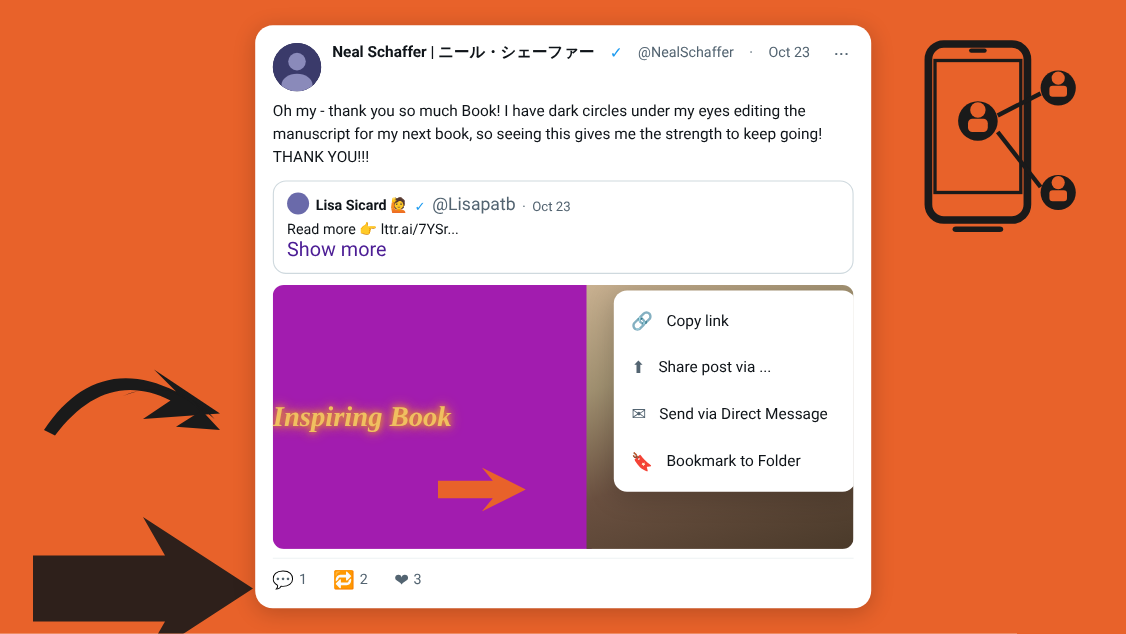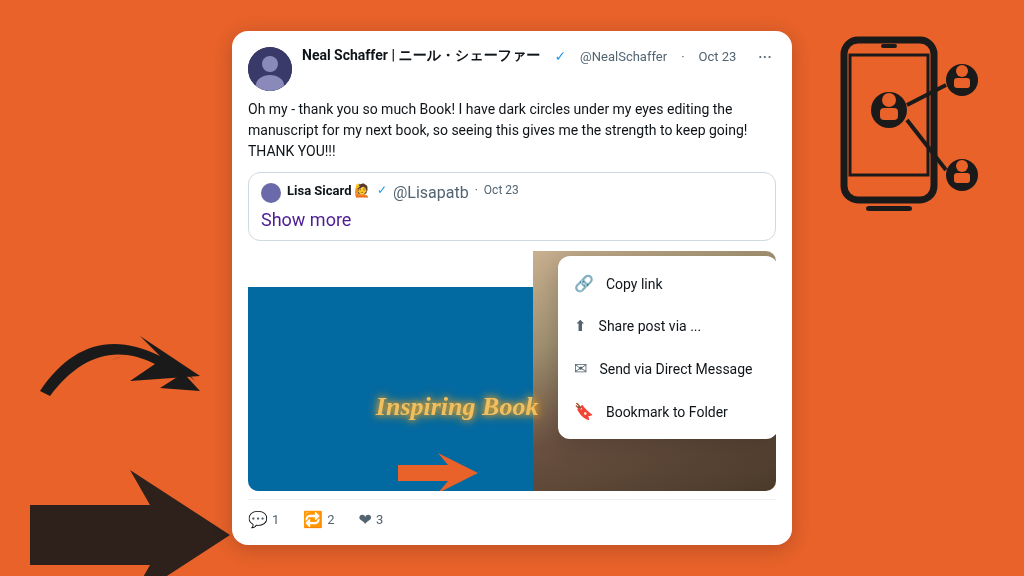--- a/index.html
+++ b/index.html
@@ -127,21 +127,21 @@
     
     .quoted-tweet {
       border: 1px solid #cfd9de;
       border-radius: 12px;
       padding: 10px 12px;
       margin-bottom: 10px;
     }
 
     .quoted-header {
       display: flex;
-      align-items: flex-start;
+      align-items: flex-end;
       gap: 6px;
       margin-bottom: 6px;
     }
 
     .quoted-avatar {
       width: 20px;
       height: 20px;
       border-radius: 50%;
       background: #6a6aaa;
       flex-shrink: 0;
@@ -190,25 +190,24 @@
       position: relative;
       margin-bottom: 0;
     }
 
     .tweet-image-left {
       position: absolute;
       left: 0;
       top: 0;
       width: 55%;
       height: 100%;
-      background: #0369a1;
-      display: flex;
-      align-items: center;
-      justify-content: flex-end;
-      margin-top: 36px;
+      background: #a21caf;
+      display: flex;
+      align-items: center;
+      justify-content: flex-start;
     }
 
     .inspiring-text {
       font-family: Georgia, serif;
       font-style: italic;
       color: #f0c060;
       font-size: 26px;
       font-weight: 700;
       text-shadow: 0 0 12px #f0a020, 0 0 6px #f0a020;
       position: relative;
@@ -343,20 +342,21 @@
 
     <div class="quoted-tweet">
       <div class="quoted-header">
         <div class="quoted-avatar"></div>
         <span class="quoted-author-name">Lisa Sicard 🙋</span>
         <span class="verified-badge" style="font-size:12px;">✓</span>
         <span class="quoted-handle">@Lisapatb</span>
         <span class="tweet-dot" style="font-size:12px;">·</span>
         <span class="quoted-time">Oct 23</span>
       </div>
+      <div class="quoted-link">Read more 👉 lttr.ai/7YSr...</div>
       <div class="show-more">Show more</div>
     </div>
 
     <div class="tweet-image-container">
       <div class="tweet-image-left">
         <div class="inspiring-text">Inspiring Book</div>
 
         <div class="arrow-orange">
           <svg viewBox="0 0 80 40" width="80" height="40">
             <polygon points="0,12 50,12 40,0 80,20 40,40 50,28 0,28" fill="#E8622A"></polygon>

